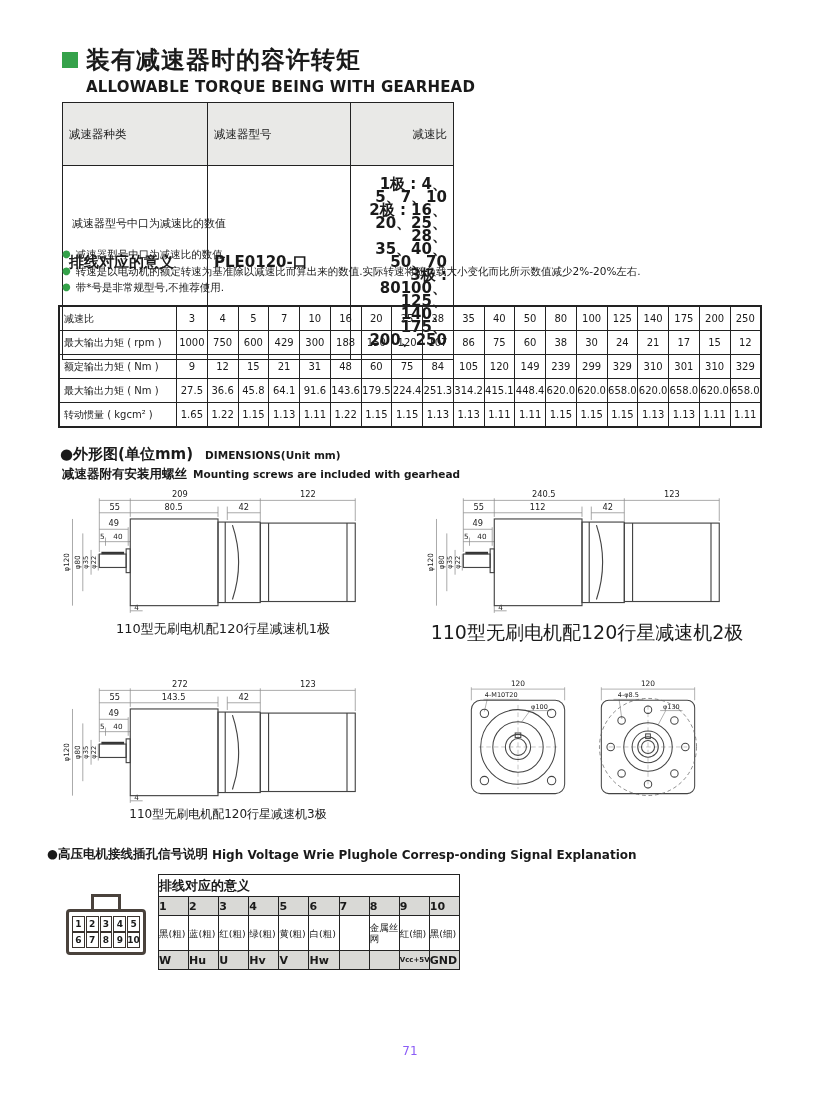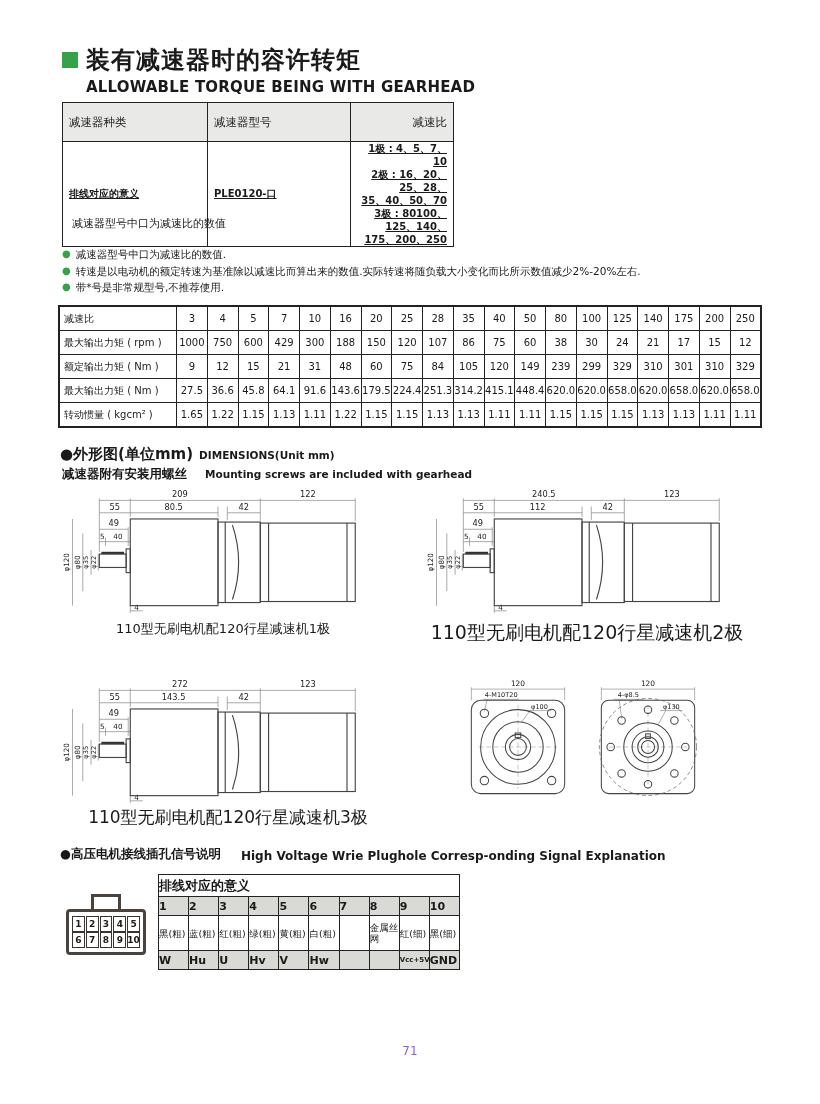--- a/index.html
+++ b/index.html
@@ -9,58 +9,58 @@
 
   
   .title-block{position:absolute;left:62px;top:44px;}
   .title-row{display:flex;align-items:center;gap:8px;}
   .green-sq{width:16px;height:16px;background:var(--accent);display:inline-block;}
   .title-zh{font-size:24px;font-weight:bold;letter-spacing:1px;margin:0;}
   .title-en{font-size:15px;font-weight:bold;margin:2px 0 0 24px;letter-spacing:.2px;}
 
   
   .gear-table{position:absolute;left:62px;top:102px;width:392px;border-collapse:collapse;table-layout:fixed;}
-  .gear-table th,.gear-table td{border:1.5px solid #222;padding:0 6px;vertical-align:middle;}
+  .gear-table th,.gear-table td{border:1.5px solid #222;padding:12px 6px;vertical-align:middle;}
   .gear-table th{background:#e9e9e7;font-size:11.5px;font-weight:normal;height:38px;text-align:left;}
   .gear-table th.r{text-align:right;}
-  .gear-table td{height:72px;font-size:10px;font-weight:600;text-decoration:underline;}
+  .gear-table td{height:72px;font-size:15px;font-weight:600;}
   .ratio-cell{font-size:10px;line-height:13px;text-align:right;font-weight:600;}
   .gear-footnote{position:absolute;left:72px;top:216px;font-size:11px;}
 
   
   .notes{position:absolute;left:62px;top:246px;width:710px;font-size:10.5px;line-height:16.5px;}
   .note-line{display:flex;align-items:flex-start;gap:5px;}
   .dot{color:var(--accent);font-size:10px;line-height:16.5px;}
 
   
   .spec-table{position:absolute;left:58px;top:305px;width:704px;border-collapse:collapse;table-layout:fixed;}
   .spec-table th,.spec-table td{border:1px solid #222;height:23px;text-align:center;font-size:10px;padding:0;}
   .spec-table{border:2px solid #222;}
   .spec-table th{width:112px;text-align:left;padding-left:4px;font-weight:normal;font-size:10px;}
 
   
-  .dim-title{position:absolute;left:60px;top:445px;display:flex;align-items:baseline;gap:6px;}
+  .dim-title{position:absolute;left:60px;top:445px;display:flex;align-items:baseline;gap:12px;}
   .dim-title .zh{font-size:15px;font-weight:bold;}
   .dim-title .en{font-size:10.5px;font-weight:bold;}
-  .dim-subtitle{position:absolute;left:62px;top:466px;display:flex;align-items:baseline;gap:18px;}
+  .dim-subtitle{position:absolute;left:62px;top:466px;display:flex;align-items:baseline;gap:6px;}
   .dim-subtitle .zh{font-size:12.5px;font-weight:bold;}
   .dim-subtitle .en{font-size:10.5px;font-weight:bold;}
 
   .sv0{position:absolute;left:58px;top:488px;}
   .sv1{position:absolute;left:422px;top:488px;}
   .sv2{position:absolute;left:58px;top:678px;}
   .cap0{position:absolute;left:58px;top:620px;width:330px;text-align:center;font-size:13px;}
   .cap1{position:absolute;left:422px;top:620px;width:330px;text-align:center;font-size:19px;}
-  .cap2{position:absolute;left:58px;top:806px;width:340px;text-align:center;font-size:17px;}
+  .cap2{position:absolute;left:58px;top:806px;width:340px;text-align:center;font-size:12px;}
   .fv0{position:absolute;left:448px;top:674px;}
   .fv1{position:absolute;left:578px;top:674px;}
   svg text{fill:#222;}
 
   
-  .wiring-title{position:absolute;left:60px;top:846px;display:flex;align-items:flex-end;gap:20px;}
+  .wiring-title{position:absolute;left:47px;top:846px;display:flex;align-items:center;gap:4px;}
   .wiring-title .zh{font-size:12.5px;font-weight:bold;}
   .wiring-title .en{font-size:12px;font-weight:bold;}
 
   .connector{position:absolute;left:66px;top:894px;width:80px;}
   .connector-tab{width:24px;height:12px;border:3px solid #4a423c;border-bottom:none;margin:0 auto;background:#fff;}
   .connector-body{border:3px solid #4a423c;border-radius:4px;background:#fff;padding:4px 3px;}
   .pin-row{display:flex;gap:1px;justify-content:center;}
   .pin-row div{width:11px;height:14px;border:1.5px solid #3a332e;font-size:9px;font-weight:bold;display:flex;align-items:center;justify-content:center;overflow:hidden;}
 
   .wiring-table{position:absolute;left:158px;top:874px;width:302px;border-collapse:collapse;table-layout:fixed;border:1.5px solid #222;}

